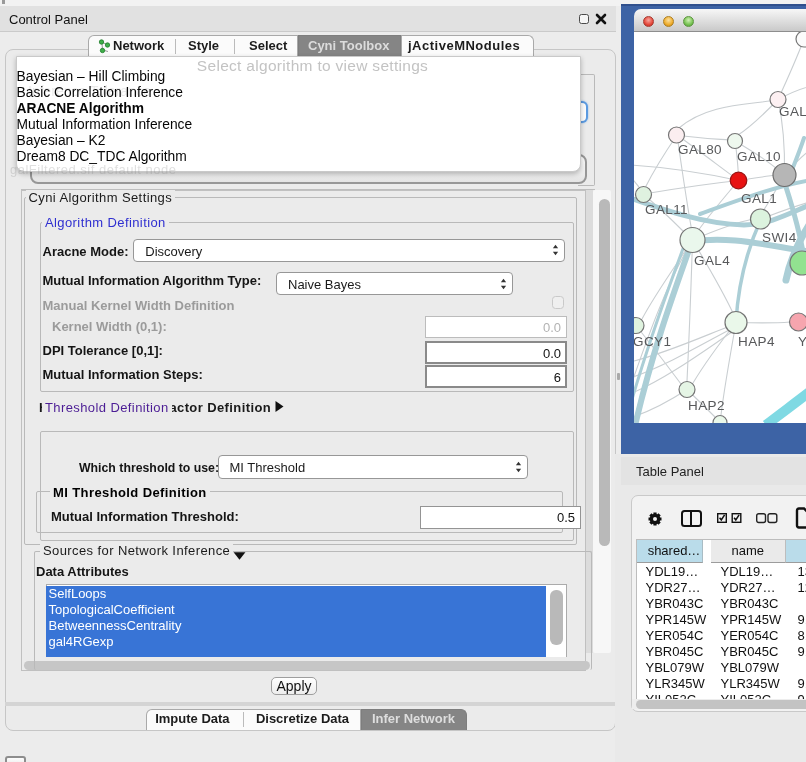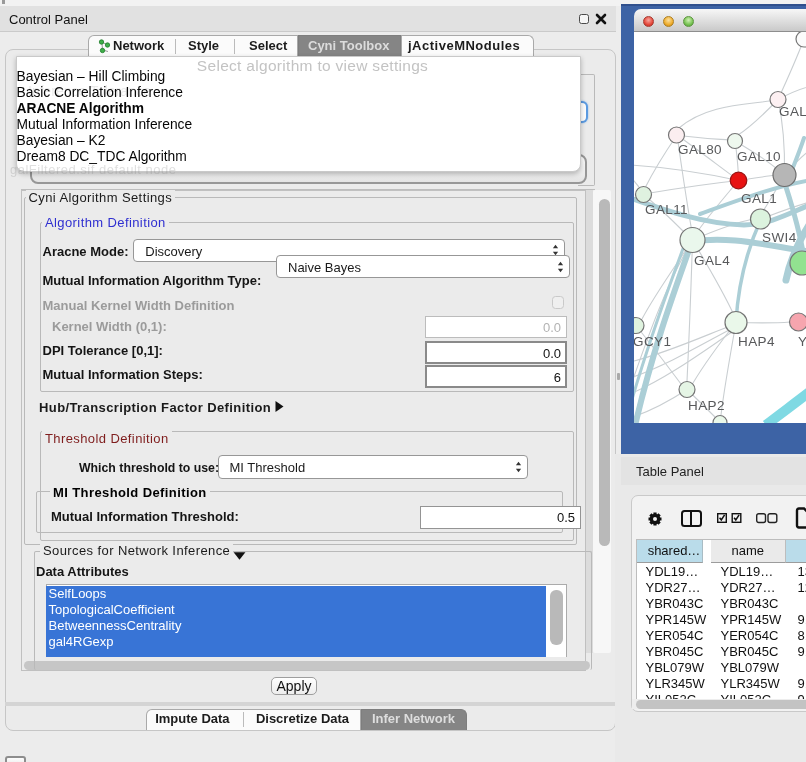--- a/index.html
+++ b/index.html
@@ -85,21 +85,21 @@
 <div class="lbl abs" style="left:42.5px;top:243.5px;">Aracne Mode:</div>
 <div class="combo" style="left:133.3px;top:238.5px;width:431.7px;height:23px;">
   <span class="ctext" style="left:11px;">Discovery</span>
   <svg class="spin" width="8" height="14" viewBox="0 0 8 14">
       <path d="M4 1 L7 5 H1 Z" fill="#333"></path>
       <path d="M4 13 L1 9 H7 Z" fill="#333"></path>
     </svg>
 </div>
 
 <div class="lbl abs" style="left:42.5px;top:273px;">Mutual Information Algorithm Type:</div>
-<div class="combo" style="left:276px;top:255px;width:294px;height:23px;">
+<div class="combo" style="left:276px;top:272px;width:237px;height:23px;">
   <span class="ctext" style="left:11px;">Naive Bayes</span>
   <svg class="spin" width="8" height="14" viewBox="0 0 8 14">
       <path d="M4 1 L7 5 H1 Z" fill="#333"></path>
       <path d="M4 13 L1 9 H7 Z" fill="#333"></path>
     </svg>
 </div>
 
 <div class="lbl dis abs" style="left:42.5px;top:298px;">Manual Kernel Width Definition</div>
 <div class="abs" style="left:551.5px;top:296px;width:12.5px;height:12.5px;background:#efefef;border:1px solid #c9c9c9;border-radius:3.5px;"></div>
 
@@ -111,21 +111,21 @@
 
 <div class="lbl abs" style="left:42.5px;top:367px;">Mutual Information Steps:</div>
 <div class="field" style="left:424.5px;top:364.5px;width:142.5px;height:23.5px;border:2px solid #8a8a8a;padding:3px 4px 0 0;">6</div>
 
 <div class="abs" style="left:39px;top:399.5px;font-size:13px;font-weight:bold;color:#1a1a1a;letter-spacing:0.4px;">Hub/Transcription Factor Definition</div>
 <svg class="abs" style="left:274px;top:400px;" width="11" height="13" viewBox="0 0 11 13">
     <path d="M1.5 1 L9.5 6.5 L1.5 12 Z" fill="#111"></path>
   </svg>
 
 <div class="grp" style="left:40px;top:430.5px;width:534px;height:110.5px;"></div>
-<div class="gtitle" style="left:42px;top:431px;color:#7f1d1d;">Threshold Definition</div>
+<div class="gtitle" style="left:42px;top:400px;color:#4c1d95;">Threshold Definition</div>
 
 <div class="lbl abs" style="left:79px;top:461px;font-size:12.3px;">Which threshold to use:</div>
 <div class="combo" style="left:217.5px;top:455px;width:310px;height:23.5px;">
   <span class="ctext" style="left:11px;">MI Threshold</span>
   <svg class="spin" width="8" height="14" viewBox="0 0 8 14">
       <path d="M4 1 L7 5 H1 Z" fill="#333"></path>
       <path d="M4 13 L1 9 H7 Z" fill="#333"></path>
     </svg>
 </div>
 

